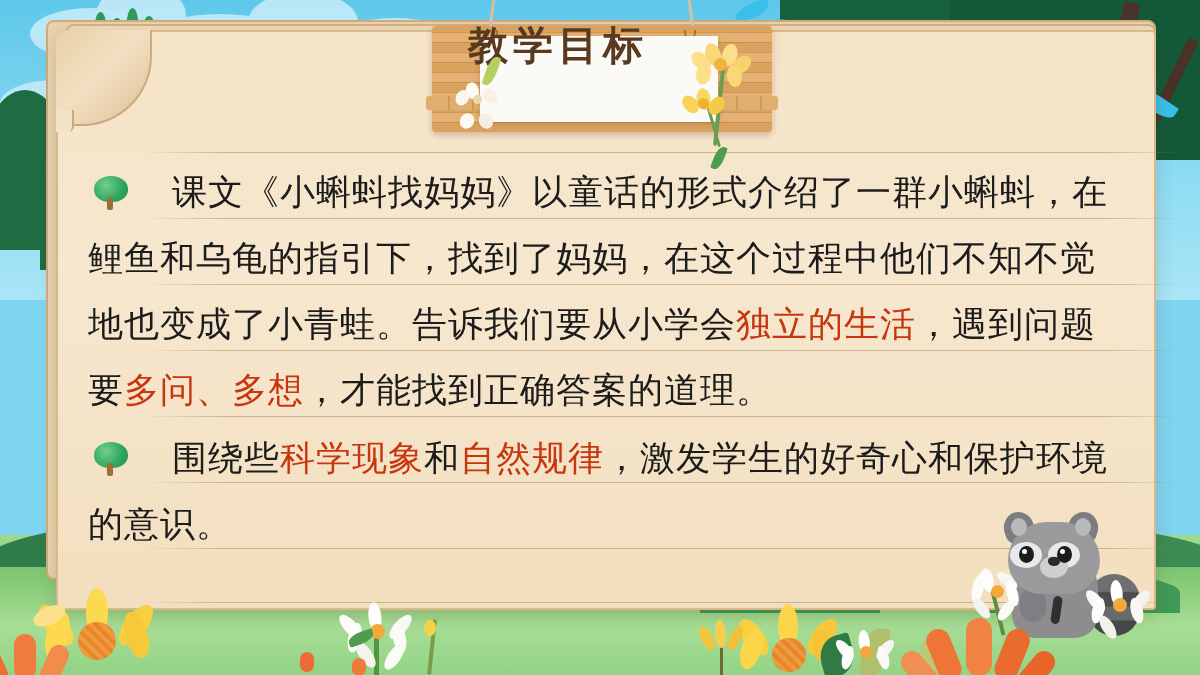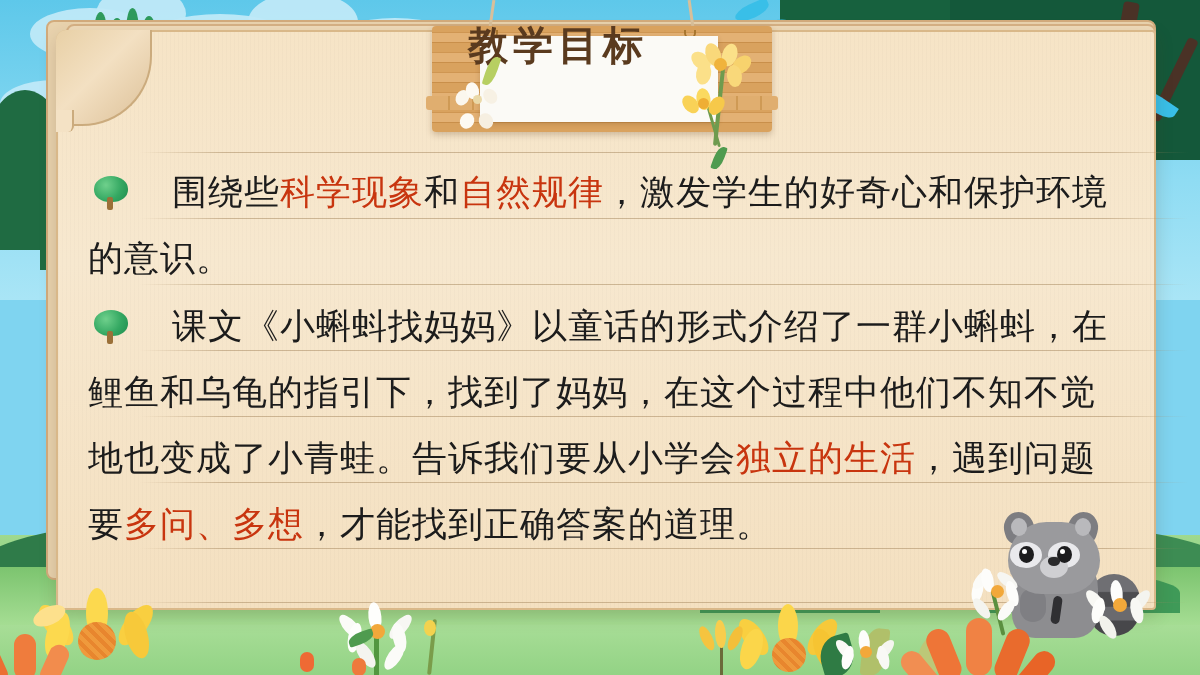--- a/index.html
+++ b/index.html
@@ -364,27 +364,27 @@
       <div class="core" style="left:13px; top:11px; width:9px; height:9px; background:#ead9a8;"></div>
     </div>
     <div class="leafg" style="left:54px; top:56px; width:11px; height:30px; background:#b7cf62; transform:rotate(18deg);"></div>
   </div>
 
   <div class="content">
 
     <div class="para">
       <span class="bullet">
         <span class="crown"></span><span class="trunk"></span>
-      </span><span class="indent"></span><span>围绕些</span><span class="hl">科学现象</span><span>和</span><span class="hl">自然规律</span><span>，激发学生的好奇心和保护环境的意识。</span>
+      </span><span class="indent"></span><span>课文《小蝌蚪找妈妈》以童话的形式介绍了一群小蝌蚪，在鲤鱼和乌龟的指引下，找到了妈妈，在这个过程中他们不知不觉地也变成了小青蛙。告诉我们要从小学会</span><span class="hl">独立的生活</span><span>，遇到问题要</span><span class="hl">多问、多想</span><span>，才能找到正确答案的道理。</span>
     </div>
 
     <div class="para">
       <span class="bullet">
         <span class="crown"></span><span class="trunk"></span>
-      </span><span class="indent"></span><span>课文《小蝌蚪找妈妈》以童话的形式介绍了一群小蝌蚪，在鲤鱼和乌龟的指引下，找到了妈妈，在这个过程中他们不知不觉地也变成了小青蛙。告诉我们要从小学会</span><span class="hl">独立的生活</span><span>，遇到问题要</span><span class="hl">多问、多想</span><span>，才能找到正确答案的道理。</span>
+      </span><span class="indent"></span><span>围绕些</span><span class="hl">科学现象</span><span>和</span><span class="hl">自然规律</span><span>，激发学生的好奇心和保护环境的意识。</span>
     </div>
 
   </div>
 
   <div class="raccoon">
     <div class="rtail"></div>
     <div class="rbody"></div>
     <div class="rstripe"></div>
     <div class="rarm"></div>
     <div class="rear l"></div>

